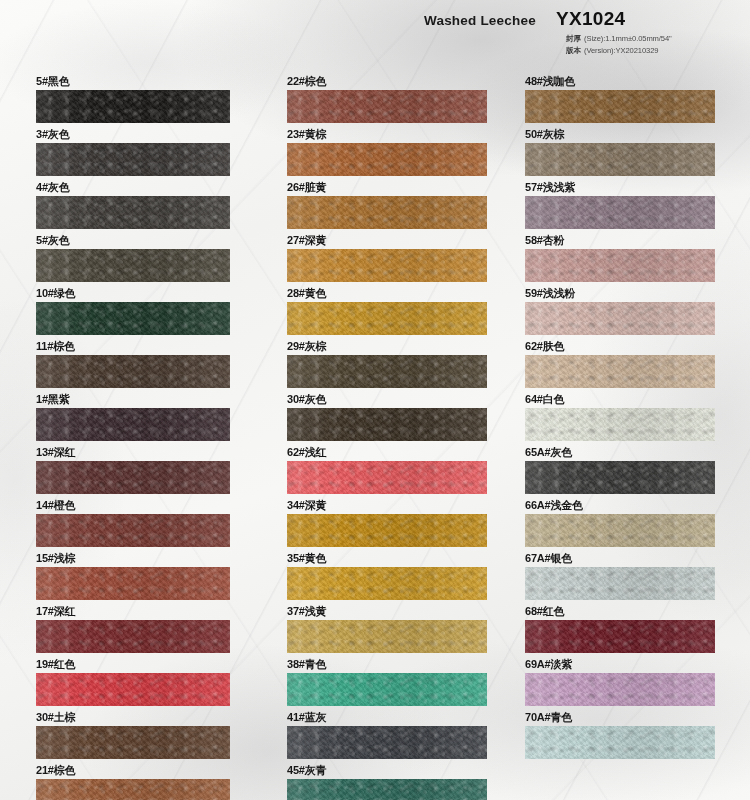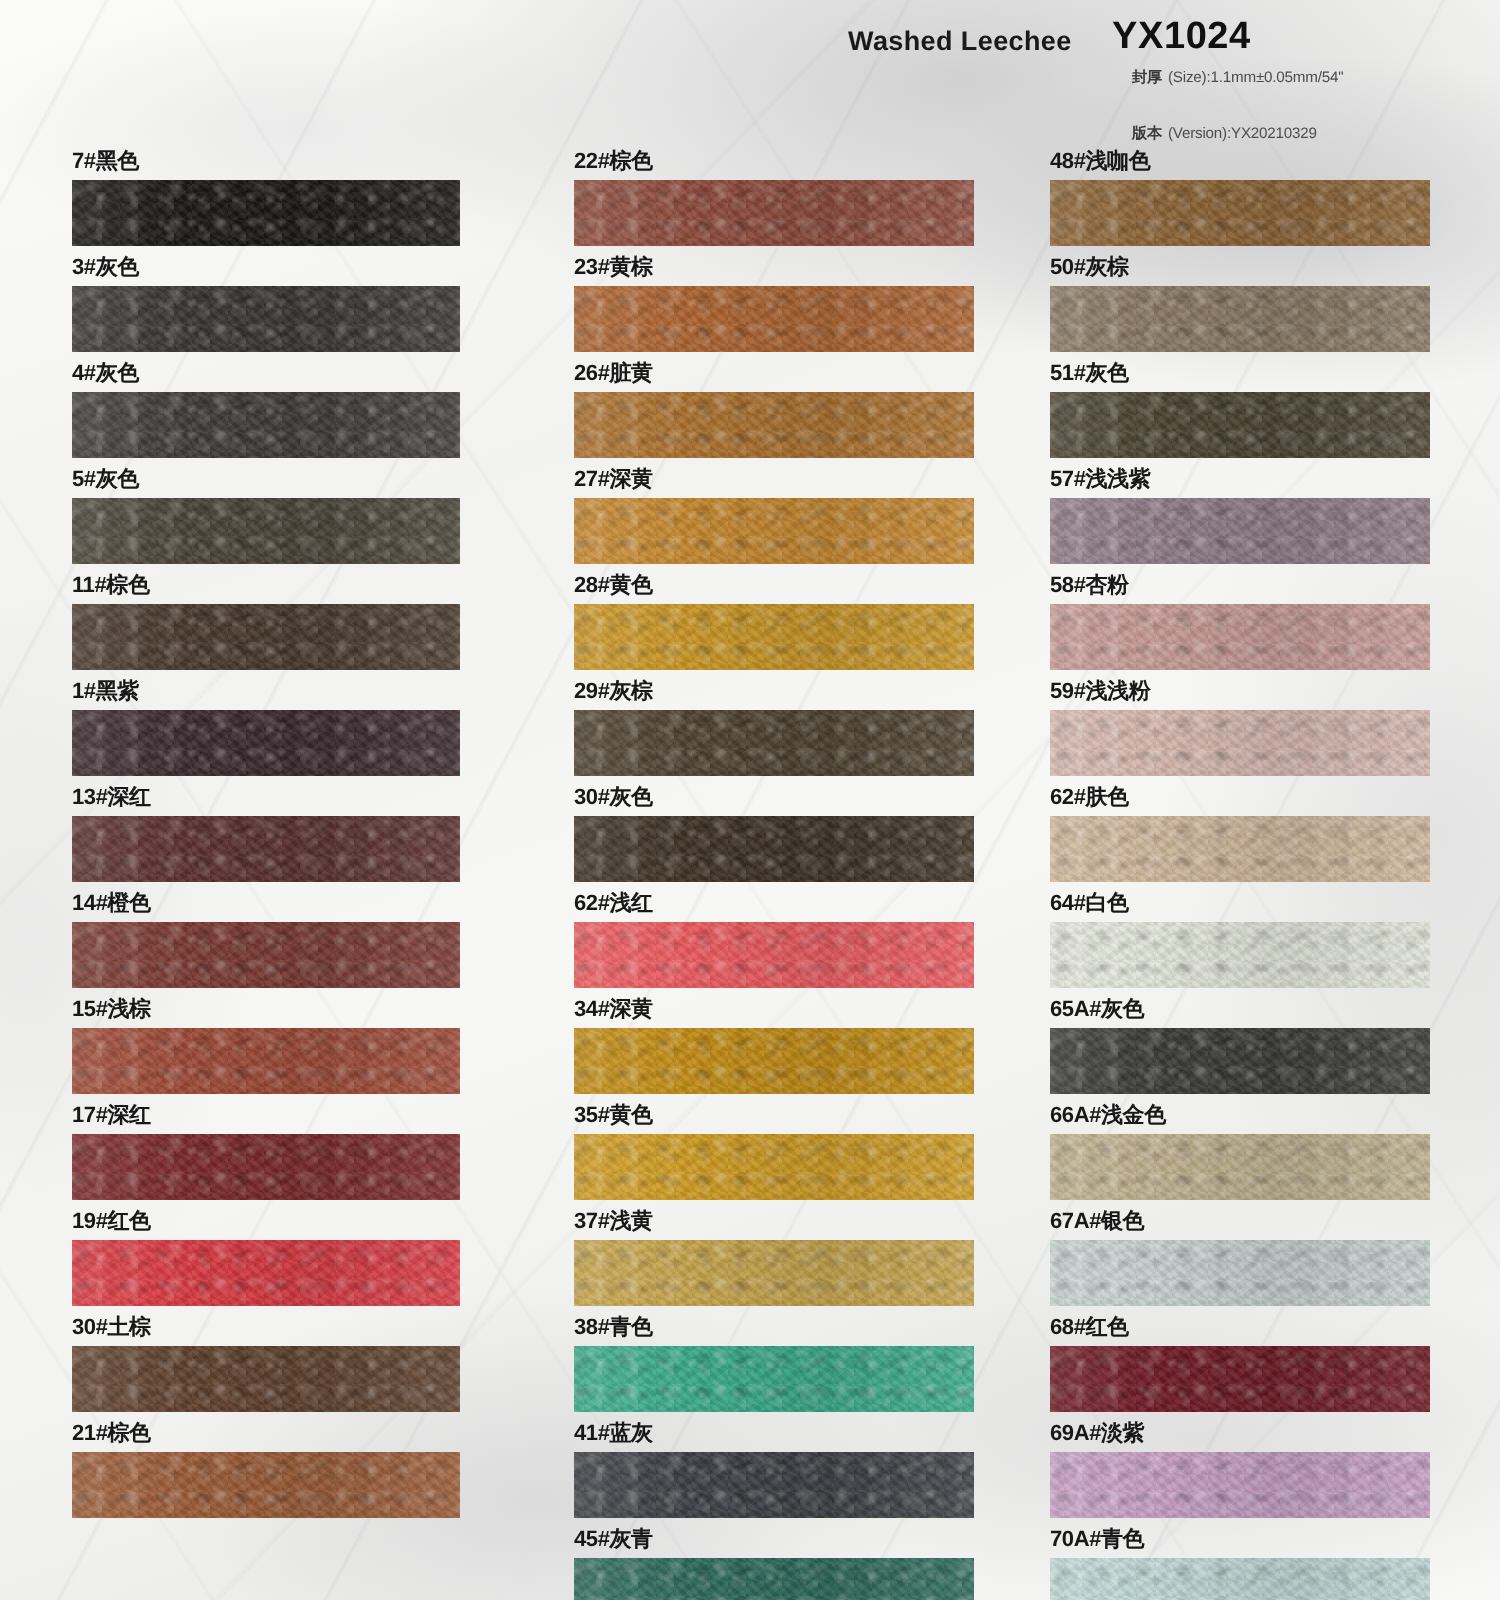--- a/index.html
+++ b/index.html
@@ -71,21 +71,21 @@
   }
   .spec-line {
     position: absolute;
     left: 566px;
     font-size: 7.6px;
     color: #4c4c4c;
     white-space: nowrap;
     letter-spacing: -.1px;
   }
   #spec-size    { top: 34px; }
-  #spec-version { top: 46px; margin-top: 16px; }
+  #spec-version { top: 46px; }
   .spec-cn { font-weight: 600; color: #3a3a3a; margin-right: 3px; }
 
   
   .column {
     position: absolute;
     top: 74px;
   }
   #column-1 { left: 36px;  width: 194px; }
   #column-2 { left: 287px; width: 200px; }
   #column-3 { left: 525px; width: 190px; }
@@ -152,36 +152,40 @@
   <div class="spec-line" id="spec-size">
     <span class="spec-cn">封厚</span><span>(Size):1.1mm±0.05mm/54"</span>
   </div>
   <div class="spec-line" id="spec-version">
     <span class="spec-cn">版本</span><span>(Version):YX20210329</span>
   </div>
 </div>
 
 <div class="column" id="column-1">
     <div class="swatch-item">
-      <div class="swatch-label">7#黑色</div>
+      <div class="swatch-label">5#黑色</div>
       <div class="swatch-chip" style="background-color: rgb(28, 26, 24);"></div>
     </div>
     <div class="swatch-item">
       <div class="swatch-label">3#灰色</div>
       <div class="swatch-chip" style="background-color: rgb(58, 55, 53);"></div>
     </div>
     <div class="swatch-item">
       <div class="swatch-label">4#灰色</div>
       <div class="swatch-chip" style="background-color: rgb(64, 61, 57);"></div>
     </div>
     <div class="swatch-item">
       <div class="swatch-label">5#灰色</div>
       <div class="swatch-chip" style="background-color: rgb(74, 69, 57);"></div>
     </div>
     <div class="swatch-item">
+      <div class="swatch-label">10#绿色</div>
+      <div class="swatch-chip" style="background-color: rgb(30, 58, 43);"></div>
+    </div>
+    <div class="swatch-item">
       <div class="swatch-label">11#棕色</div>
       <div class="swatch-chip" style="background-color: rgb(74, 58, 46);"></div>
     </div>
     <div class="swatch-item">
       <div class="swatch-label">1#黑紫</div>
       <div class="swatch-chip" style="background-color: rgb(59, 43, 48);"></div>
     </div>
     <div class="swatch-item">
       <div class="swatch-label">13#深红</div>
       <div class="swatch-chip" style="background-color: rgb(92, 50, 48);"></div>
@@ -272,24 +276,20 @@
 <div class="column" id="column-3">
     <div class="swatch-item">
       <div class="swatch-label">48#浅咖色</div>
       <div class="swatch-chip" style="background-color: rgb(138, 99, 54);"></div>
     </div>
     <div class="swatch-item">
       <div class="swatch-label">50#灰棕</div>
       <div class="swatch-chip" style="background-color: rgb(136, 120, 99);"></div>
     </div>
     <div class="swatch-item">
-      <div class="swatch-label">51#灰色</div>
-      <div class="swatch-chip" style="background-color: rgb(76, 68, 51);"></div>
-    </div>
-    <div class="swatch-item">
       <div class="swatch-label">57#浅浅紫</div>
       <div class="swatch-chip" style="background-color: rgb(141, 122, 134);"></div>
     </div>
     <div class="swatch-item">
       <div class="swatch-label">58#杏粉</div>
       <div class="swatch-chip" style="background-color: rgb(195, 152, 147);"></div>
     </div>
     <div class="swatch-item">
       <div class="swatch-label">59#浅浅粉</div>
       <div class="swatch-chip" style="background-color: rgb(211, 181, 172);"></div>

